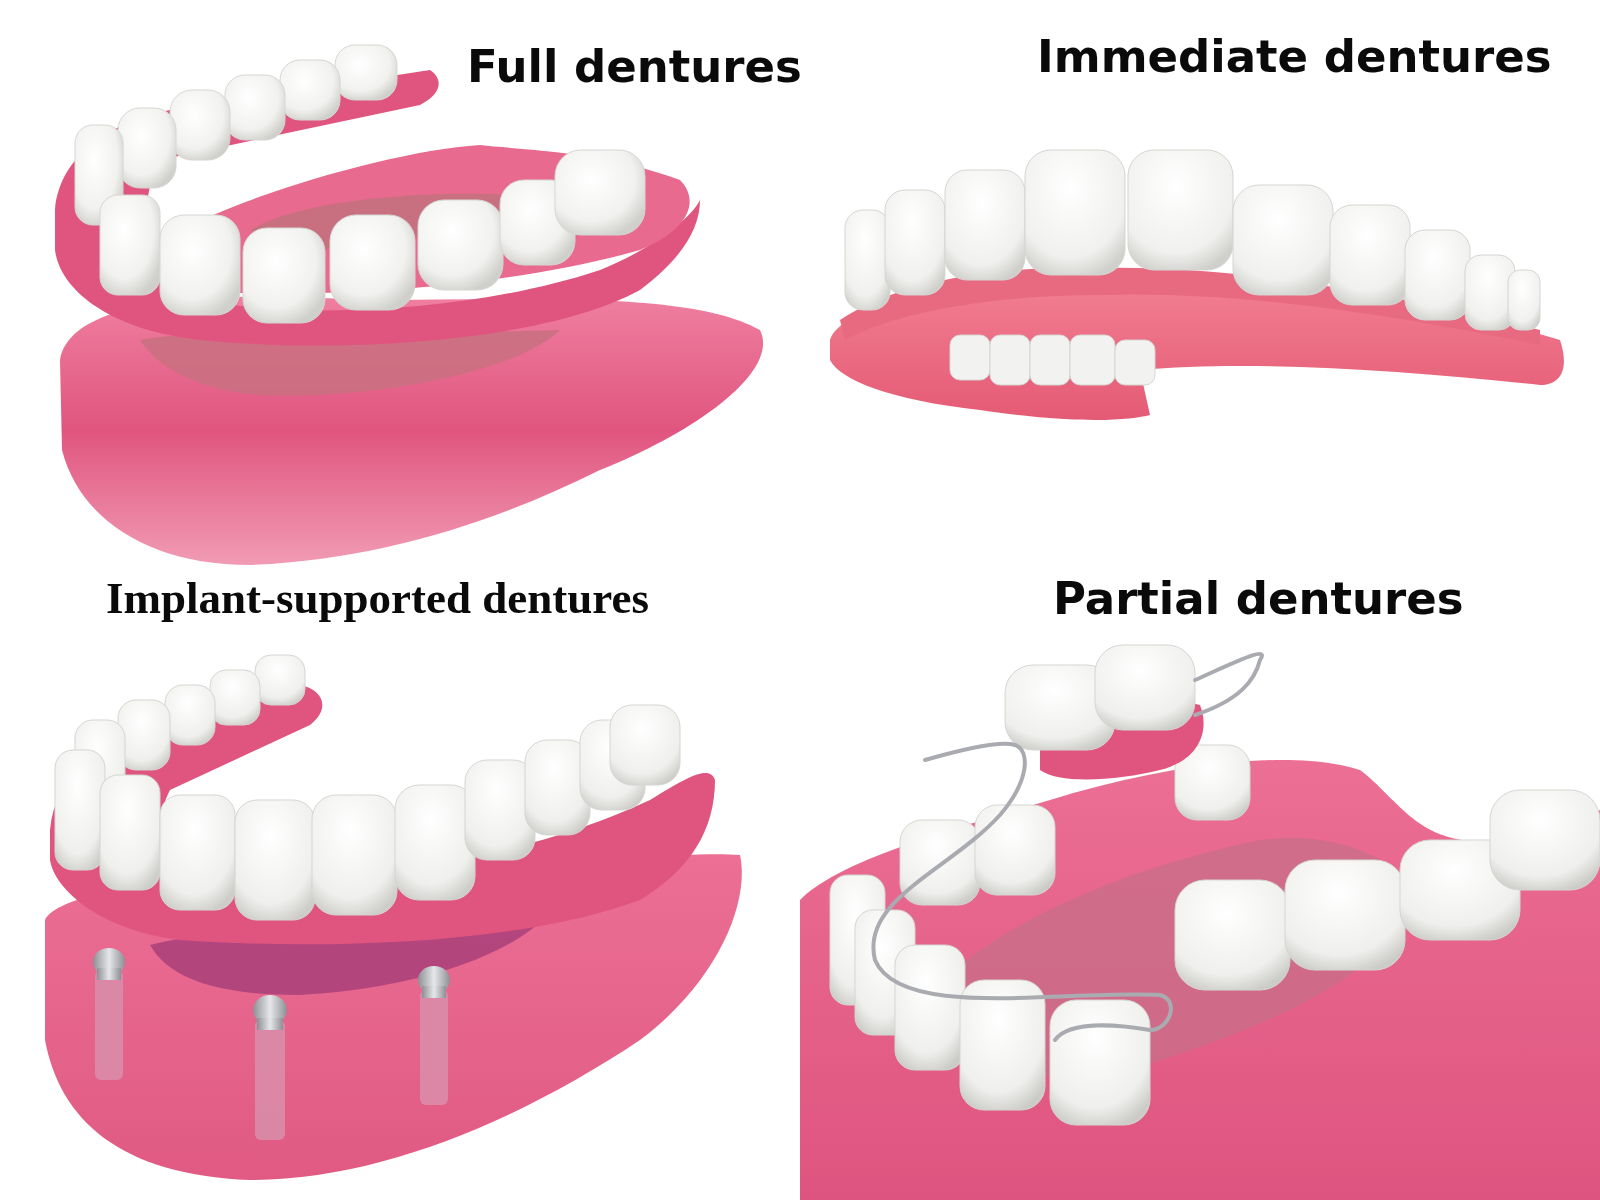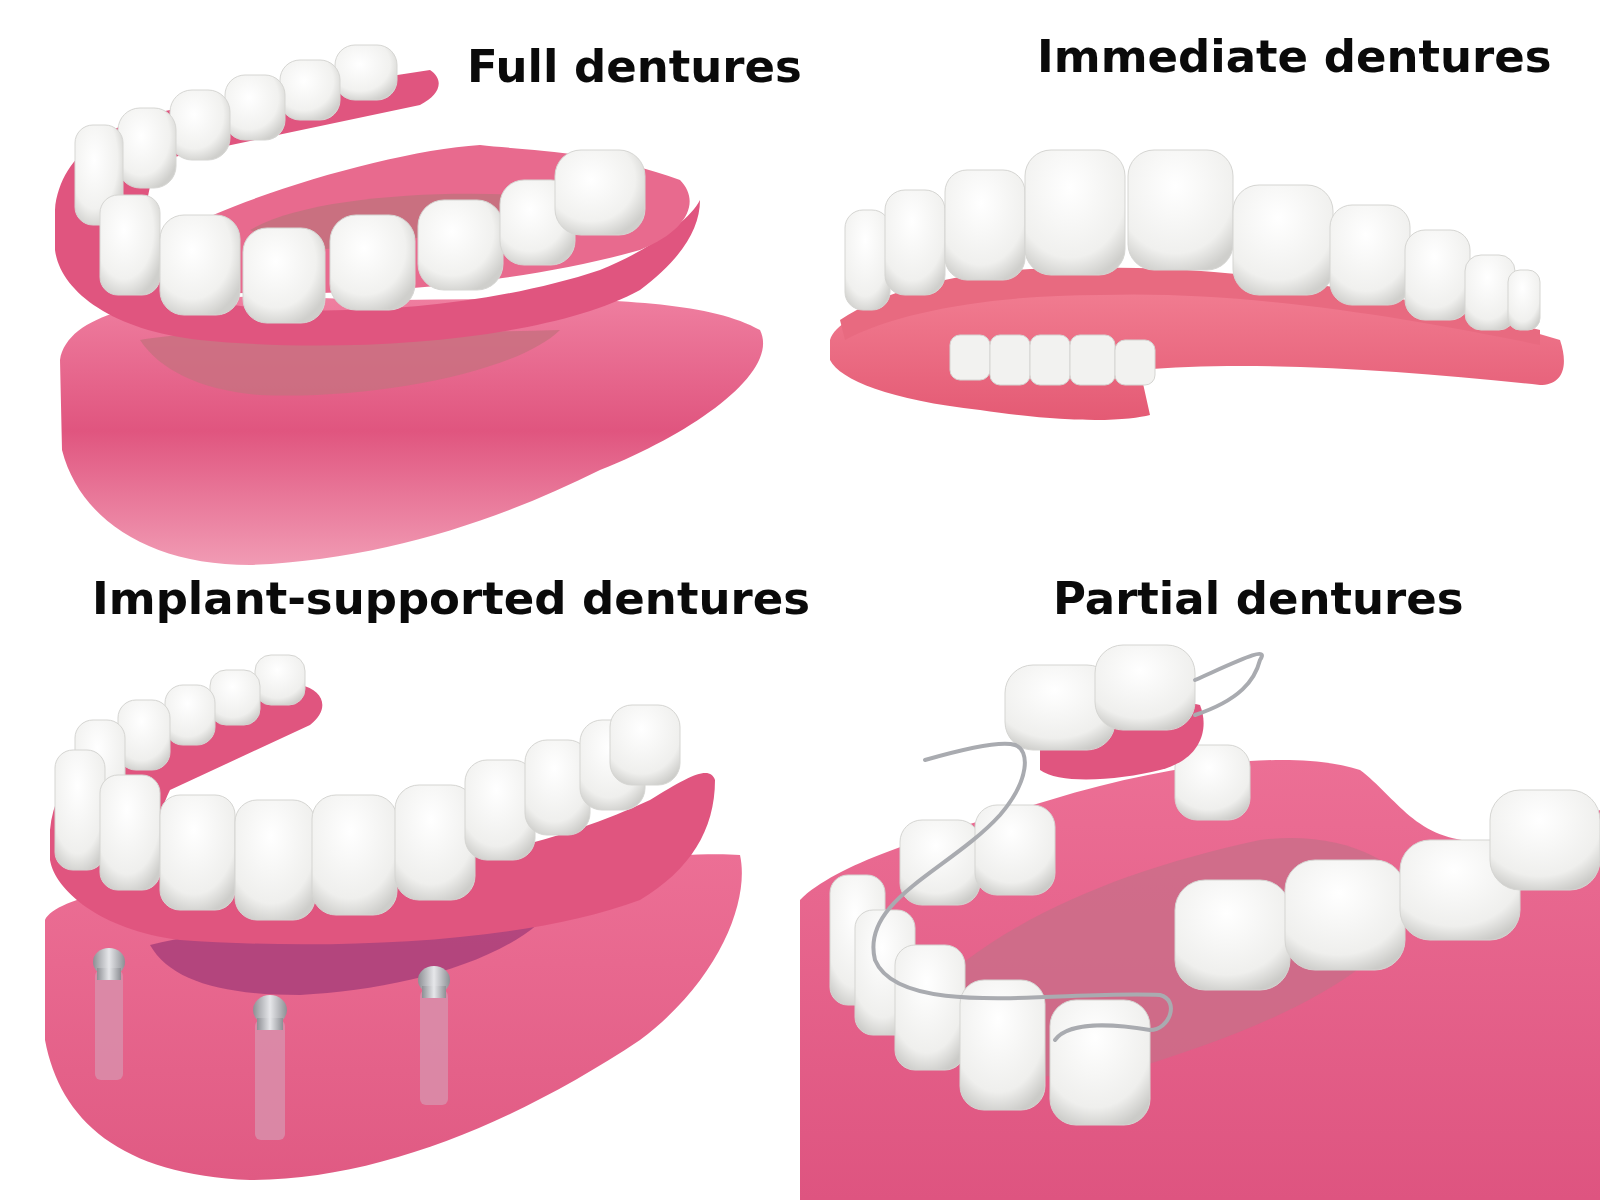--- a/index.html
+++ b/index.html
@@ -34,21 +34,21 @@
       white-space: nowrap;
       line-height: 1;
     }
     #p-full { left: 0; top: 0; }
     #p-immediate { left: 800px; top: 0; }
     #p-implant { left: 0; top: 600px; }
     #p-partial { left: 800px; top: 600px; }
 
     #p-full .label { left: 467px; top: 44px; }
     #p-immediate .label { left: 210px; top: 34px; margin-left: 27px; }
-    #p-implant .label { left: 92px; top: -24px; }
+    #p-implant .label { left: 106px; top: -24px; font-family: Liberation Serif, serif; }
     #p-partial .label { left: 253px; top: -24px; }
   </style>
 </head>
 <body>
 
 <div class="panel" id="p-full">
   <svg width="800" height="600" viewBox="0 0 800 600">
     <defs>
       <linearGradient id="gumGradA" x1="0" y1="0" x2="0" y2="1">
         <stop offset="0" stop-color="#ef7fa0"></stop>

